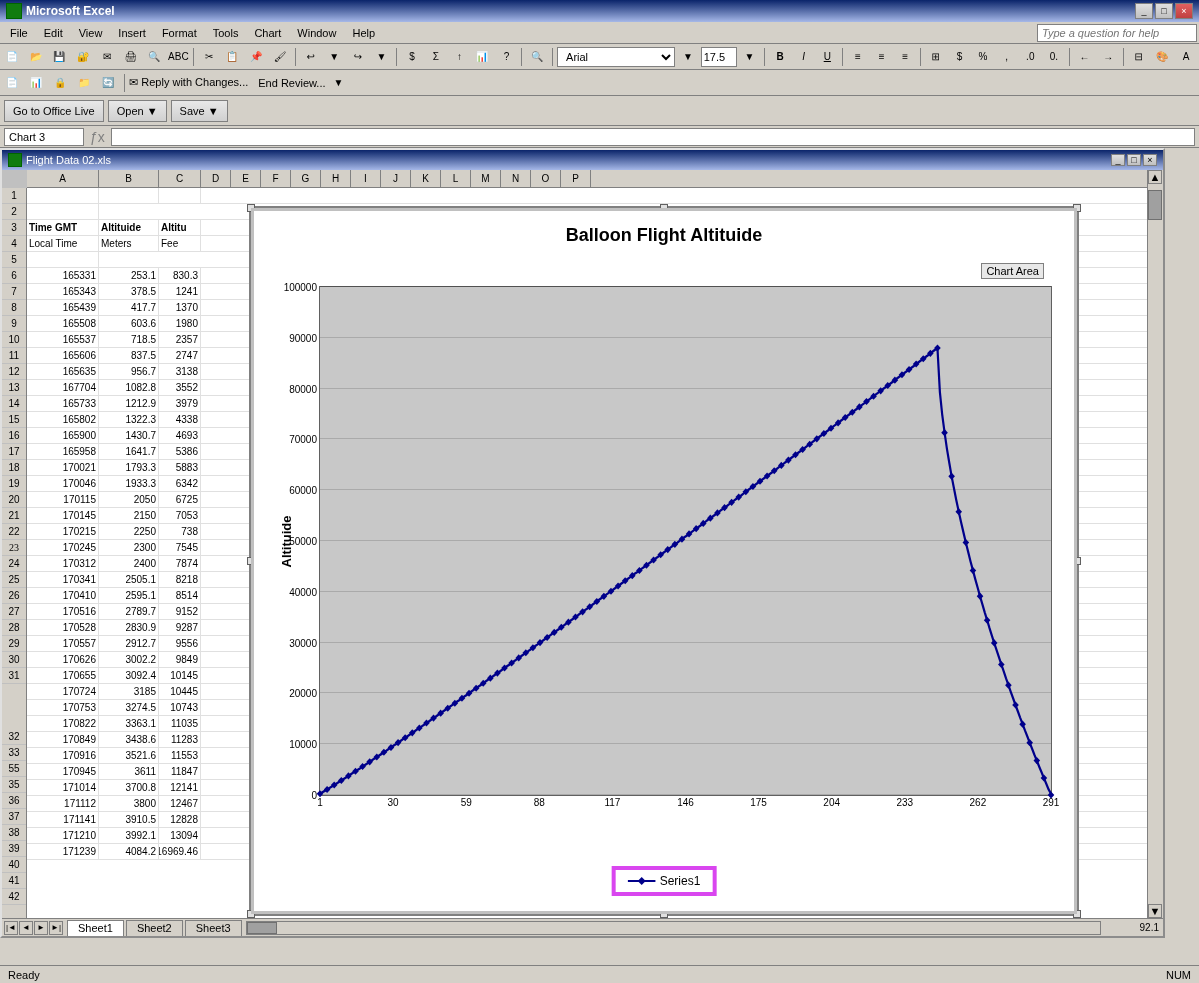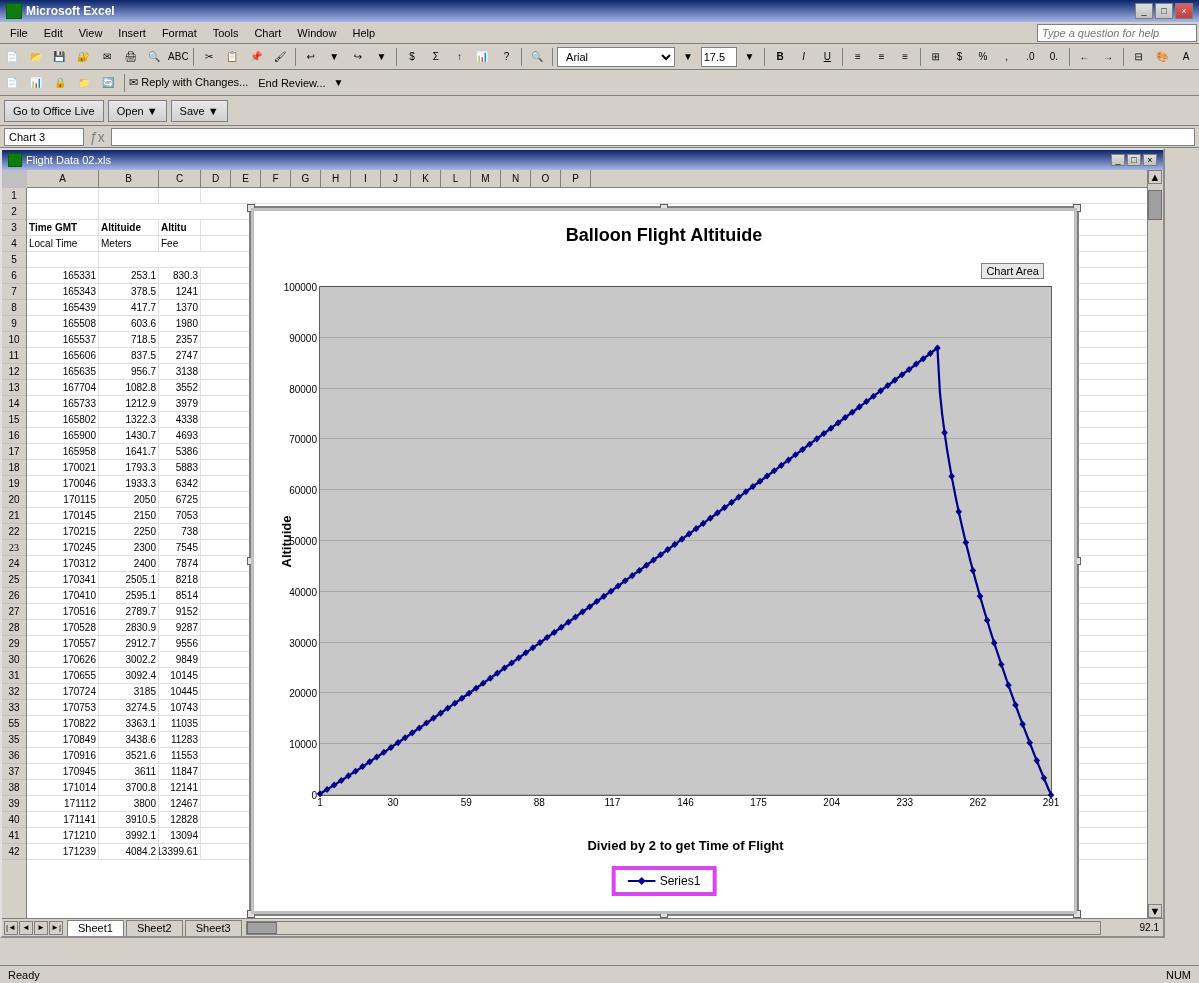--- a/index.html
+++ b/index.html
@@ -417,21 +417,21 @@
         <div class="row-num" style="height:16px;">22</div>
         <div class="row-num" style="height:16px;font-family:Liberation Serif, serif;">23</div>
         <div class="row-num" style="height:16px;">24</div>
         <div class="row-num" style="height:16px;">25</div>
         <div class="row-num" style="height:16px;">26</div>
         <div class="row-num" style="height:16px;">27</div>
         <div class="row-num" style="height:16px;">28</div>
         <div class="row-num" style="height:16px;">29</div>
         <div class="row-num" style="height:16px;">30</div>
         <div class="row-num" style="height:16px;">31</div>
-        <div class="row-num" style="height:16px;">32</div>
+        <div class="row-num" style="height:16px;margin-top:45px;">32</div>
         <div class="row-num" style="height:16px;">33</div>
         <div class="row-num" style="height:16px;">55</div>
         <div class="row-num" style="height:16px;">35</div>
         <div class="row-num" style="height:16px;">36</div>
         <div class="row-num" style="height:16px;">37</div>
         <div class="row-num" style="height:16px;">38</div>
         <div class="row-num" style="height:16px;">39</div>
         <div class="row-num" style="height:16px;">40</div>
         <div class="row-num" style="height:16px;">41</div>
         <div class="row-num" style="height:16px;">42</div>
@@ -641,21 +641,21 @@
           <div class="data-cell num" style="width:42px;">12828</div>
         </div>
         <div class="data-row">
           <div class="data-cell num" style="width:72px;">171210</div>
           <div class="data-cell num" style="width:60px;">3992.1</div>
           <div class="data-cell num" style="width:42px;">13094</div>
         </div>
         <div class="data-row">
           <div class="data-cell num" style="width:72px;">171239</div>
           <div class="data-cell num" style="width:60px;">4084.2</div>
-          <div class="data-cell num" style="width:42px;">13399.61</div>
+          <div class="data-cell num" style="width:42px;">16969.46</div>
         </div>
 
         <div class="chart-overlay">
 
           <div style="position:absolute;top:-4px;left:50%;width:8px;height:8px;background:#e0e0e0;border:1px solid #606060;transform:translateX(-50%);"></div>
           <div style="position:absolute;bottom:-4px;left:50%;width:8px;height:8px;background:#e0e0e0;border:1px solid #606060;transform:translateX(-50%);"></div>
           <div style="position:absolute;left:-4px;top:50%;width:8px;height:8px;background:#e0e0e0;border:1px solid #606060;transform:translateY(-50%);"></div>
           <div style="position:absolute;right:-4px;top:50%;width:8px;height:8px;background:#e0e0e0;border:1px solid #606060;transform:translateY(-50%);"></div>
           <div style="position:absolute;top:-4px;left:-4px;width:8px;height:8px;background:#e0e0e0;border:1px solid #606060;"></div>
           <div style="position:absolute;top:-4px;right:-4px;width:8px;height:8px;background:#e0e0e0;border:1px solid #606060;"></div>
@@ -814,21 +814,20 @@
                     <polygon points="632.7184466019418,350.8141184109417 635.7184466019418,353.8141184109417 632.7184466019418,356.8141184109417 629.7184466019418,353.8141184109417"></polygon>
                     <polygon points="639.1747572815534,367.0108702776314 642.1747572815534,370.0108702776314 639.1747572815534,373.0108702776314 636.1747572815534,370.0108702776314"></polygon>
                     <polygon points="645.6310679611651,382.6759018846704 648.6310679611651,385.6759018846704 645.6310679611651,388.6759018846704 642.6310679611651,385.6759018846704"></polygon>
                     <polygon points="652.0873786407767,397.86571781415444 655.0873786407767,400.86571781415444 652.0873786407767,403.86571781415444 649.0873786407767,400.86571781415444"></polygon>
                     <polygon points="658.5436893203884,412.6272489163435 661.5436893203884,415.6272489163435 658.5436893203884,418.6272489163435 655.5436893203884,415.6272489163435"></polygon>
                     <polygon points="665,427 668,430 665,433 662,430"></polygon>
                   </g>
                 </svg>
             </div>
 
-            <div class="x-axis-label">Divied by 2 to get Time of Flight</div>
 
             <div class="chart-legend">
               <div style="display:flex;align-items:center;gap:4px;">
                 <svg width="28" height="12">
                   <line x1="0" y1="6" x2="28" y2="6" stroke="#00008b" stroke-width="2"></line>
                   <polygon points="14,2 18,6 14,10 10,6" fill="#00008b"></polygon>
                 </svg>
                 <span>Series1</span>
               </div>
             </div>

